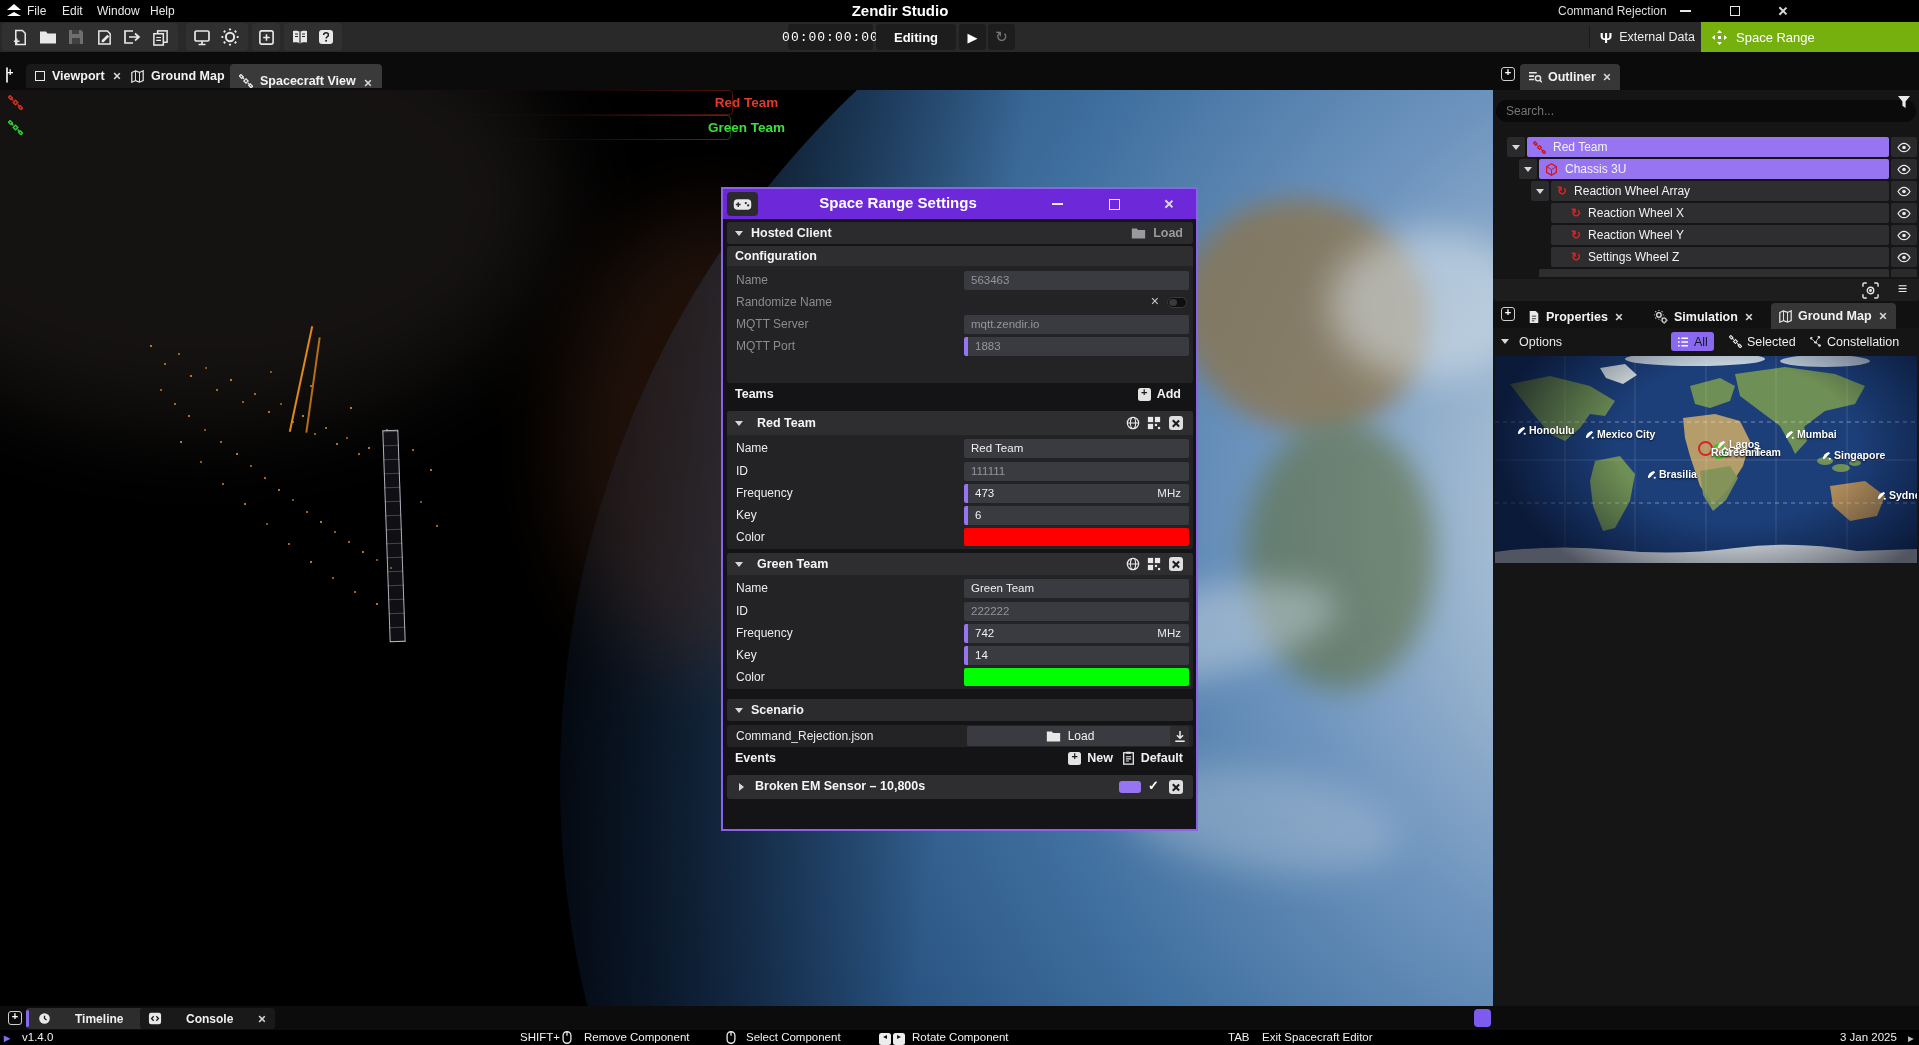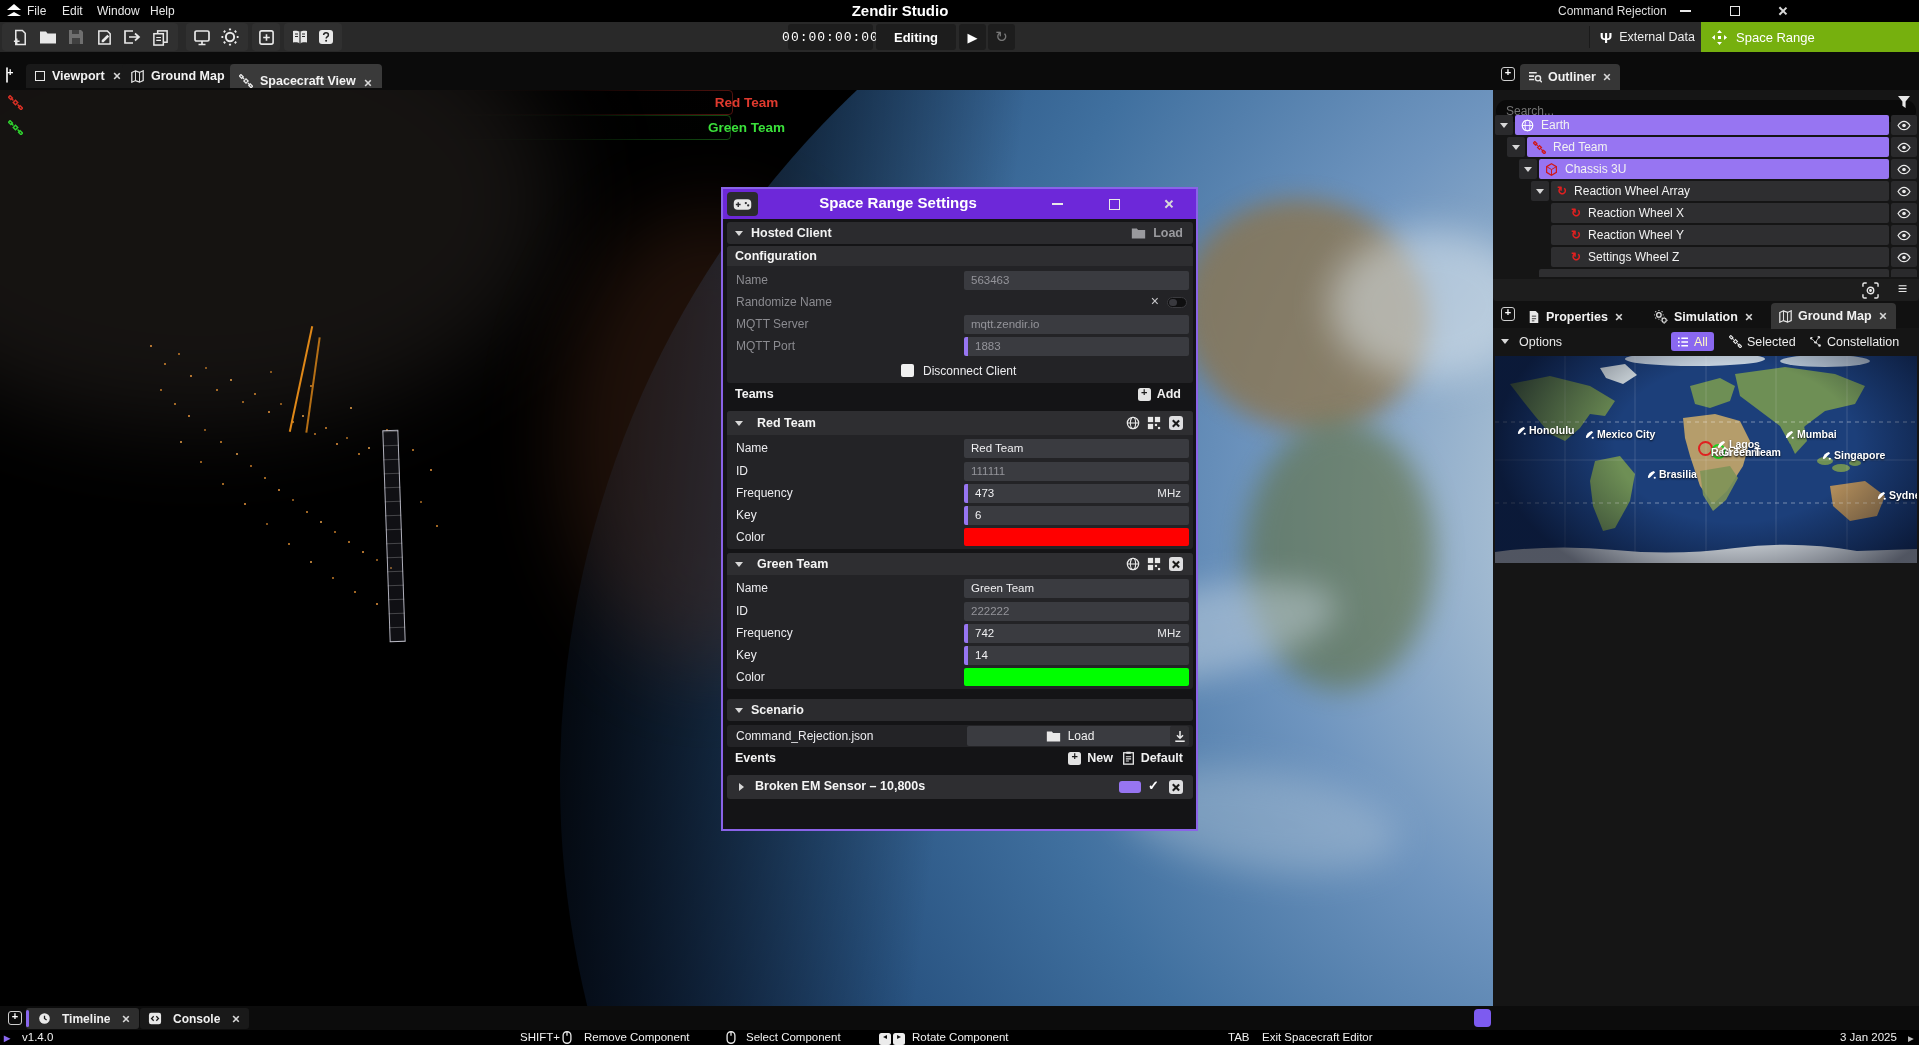--- a/index.html
+++ b/index.html
@@ -134,31 +134,31 @@
   .exp { position:absolute; top:0; width:18px; height:20px; background:#2a2a2c; border-radius:2px; display:flex; align-items:center; justify-content:center; }
   .tbody { position:absolute; top:0; height:20px; right:30px; background:#2e2e30; border-radius:2px; display:flex; align-items:center; gap:7px; padding-left:6px; }
   .tbody.sel { background:#9775f2; }
   .tbody .tl { font-size:12px; color:#f2f2f2; white-space:nowrap; }
   .eyebox { position:absolute; right:2px; top:0; width:26px; height:20px; background:#2a2a2c; border-radius:2px; display:flex; align-items:center; justify-content:center; }
   .i-wheel::before { content:"↻"; color:#e02020; font-weight:bold; font-size:12px; }
   .ofoot { position:absolute; left:0; top:227px; width:426px; height:22px; background:#1d1d1d; border-radius:0 0 4px 4px; }
   .i-bars::before { content:"≡"; color:#e8e8e8; font-size:16px; font-weight:bold; }
   .optrow { position:absolute; left:0; top:278px; width:426px; height:23px; display:flex; align-items:center; }
   .fbtn { display:flex; align-items:center; gap:5px; height:19px; padding:0 6px; border-radius:3px; color:#ececec; font-size:12.5px; }
-  .fbtn.purple { background:#8a68f0; color:#fef9c3; }
+  .fbtn.purple { background:#8a68f0; color:#0f172a; }
   .gmap { position:absolute; left:2px; top:304px; width:422px; height:207px; overflow:hidden; }
   .nite { position:absolute; left:0; top:0; width:422px; height:207px;
     background:radial-gradient(ellipse 250px 165px at 57% 42%, rgba(0,0,0,0) 48%, rgba(2,6,22,.66) 96%); }
   .city { position:absolute; display:flex; align-items:center; gap:3px; color:#fff; font-weight:bold; font-size:10.5px;
           text-shadow:0 1px 2px rgba(0,0,0,.9); white-space:nowrap; }
   .ring { position:absolute; width:15px; height:15px; border-radius:50%; border:2px solid; }
 
   
   .btmbar { left:0; top:1006px; width:1919px; height:24px; background:#0c0c0c; }
-  .btab { position:absolute; top:2px; height:21px; display:flex; align-items:center; gap:11px; padding:0 8px; border-radius:3px; background:#191919; }
+  .btab { position:absolute; top:2px; height:21px; display:flex; align-items:center; gap:24px; padding:0 8px; border-radius:3px; background:#191919; }
   .btab.active { background:#2d2d2d; }
   .btab .tlbl { font-weight:bold; font-size:12px; color:#f0f0f0; }
   .acc-bar { position:absolute; left:0; top:2px; width:3px; height:17px; background:#8a68f0; border-radius:2px; }
   .psq { position:absolute; left:1474px; top:3px; width:17px; height:18px; background:#7d5bf0; border-radius:4px; }
   .statusbar { left:0; top:1030px; width:1919px; height:15px; background:#000; }
   .st { position:absolute; top:1px; font-size:11.5px; color:#f0f0f0; white-space:nowrap; }
   .keycap { position:relative; display:inline-block; width:12px; height:12px; background:#ececec; border-radius:2.5px; margin:0 1px; top:2px; }
   .keycap::before { position:absolute; left:0; top:-1px; width:100%; text-align:center; color:#111; font-size:8px; }
   .key-l::before { content:"◂"; } .key-r::before { content:"▸"; }
   .parrow { color:#8a68f0; font-size:12px; font-weight:bold; }
@@ -411,24 +411,20 @@
         <span class="tgl-off" style="position:absolute;right:6px;top:5px"></span>
         </div>
       <div class="frow" style="top:68px">
         <span class="flbl">MQTT Server</span>
         <div class="fin">mqtt.zendir.io</div>
         </div>
       <div class="frow" style="top:90px">
         <span class="flbl">MQTT Port</span>
         <div class="fin acc">1883</div>
         </div>
-      <div class="frow" style="top:113px;height:24px">
-        <span class="chk" style="position:absolute;left:174px;top:5px"></span>
-        <span class="flbl on" style="left:196px;top:5px">Disconnect Client</span>
-        </div>
     </div>
 
     <div class="ghead" style="top:198px">
       <span>Teams</span>
       <span class="hbtn" style="position:absolute;right:12px">
         <span class="pbox"></span>
         <span>Add</span>
         </span>
     </div>
 
@@ -574,39 +570,20 @@
         <span class="x-icon x-small"></span>
         </div>
     </div>
 
     <input class="search" placeholder="Search..." style="">
     <span class="funnel">
       <svg width="14" height="14" viewBox="0 0 14 14">
           <path d="M1 1h12L8.6 6.6V13l-3.2-2.2V6.6z" fill="#e8e8e8"></path>
         </svg></span>
 
-    <div class="trow" style="top:63px">
-      <span class="exp" style="left:2px">
-          <span class="tri-d"></span>
-        </span>
-      <div class="tbody sel" style="left:22px">
-        <svg width="13" height="13" viewBox="0 0 16 16">
-            <circle cx="8" cy="8" r="6.5" fill="none" stroke="#fff" stroke-width="1.4"></circle>
-            <ellipse cx="8" cy="8" rx="3" ry="6.5" fill="none" stroke="#fff" stroke-width="1.1"></ellipse>
-            <path d="M1.5 8h13" stroke="#fff" stroke-width="1.1"></path>
-          </svg>
-        <span class="tl">Earth</span>
-        </div>
-      <span class="eyebox">
-          <svg width="14" height="11" viewBox="0 0 20 14">
-            <path d="M10 1C5 1 1.5 7 1.5 7S5 13 10 13s8.5-6 8.5-6S15 1 10 1z" fill="none" stroke="#e8e8e8" stroke-width="1.8"></path>
-            <circle cx="10" cy="7" r="2.6" fill="#e8e8e8"></circle>
-          </svg>
-        </span>
-      </div>
 
     <div class="trow" style="top:85px">
       <span class="exp" style="left:14px">
           <span class="tri-d"></span>
         </span>
       <div class="tbody sel" style="left:34px">
         <svg width="13" height="13" viewBox="0 0 16 16">
             <g stroke="#d01818" stroke-width="1.6" fill="none">
               <rect x="6.3" y="6.3" width="3.4" height="3.4" transform="rotate(45 8 8)"></rect>
               <path d="M3.5 3.5l2.3 2.3M10.2 10.2l2.3 2.3"></path>

